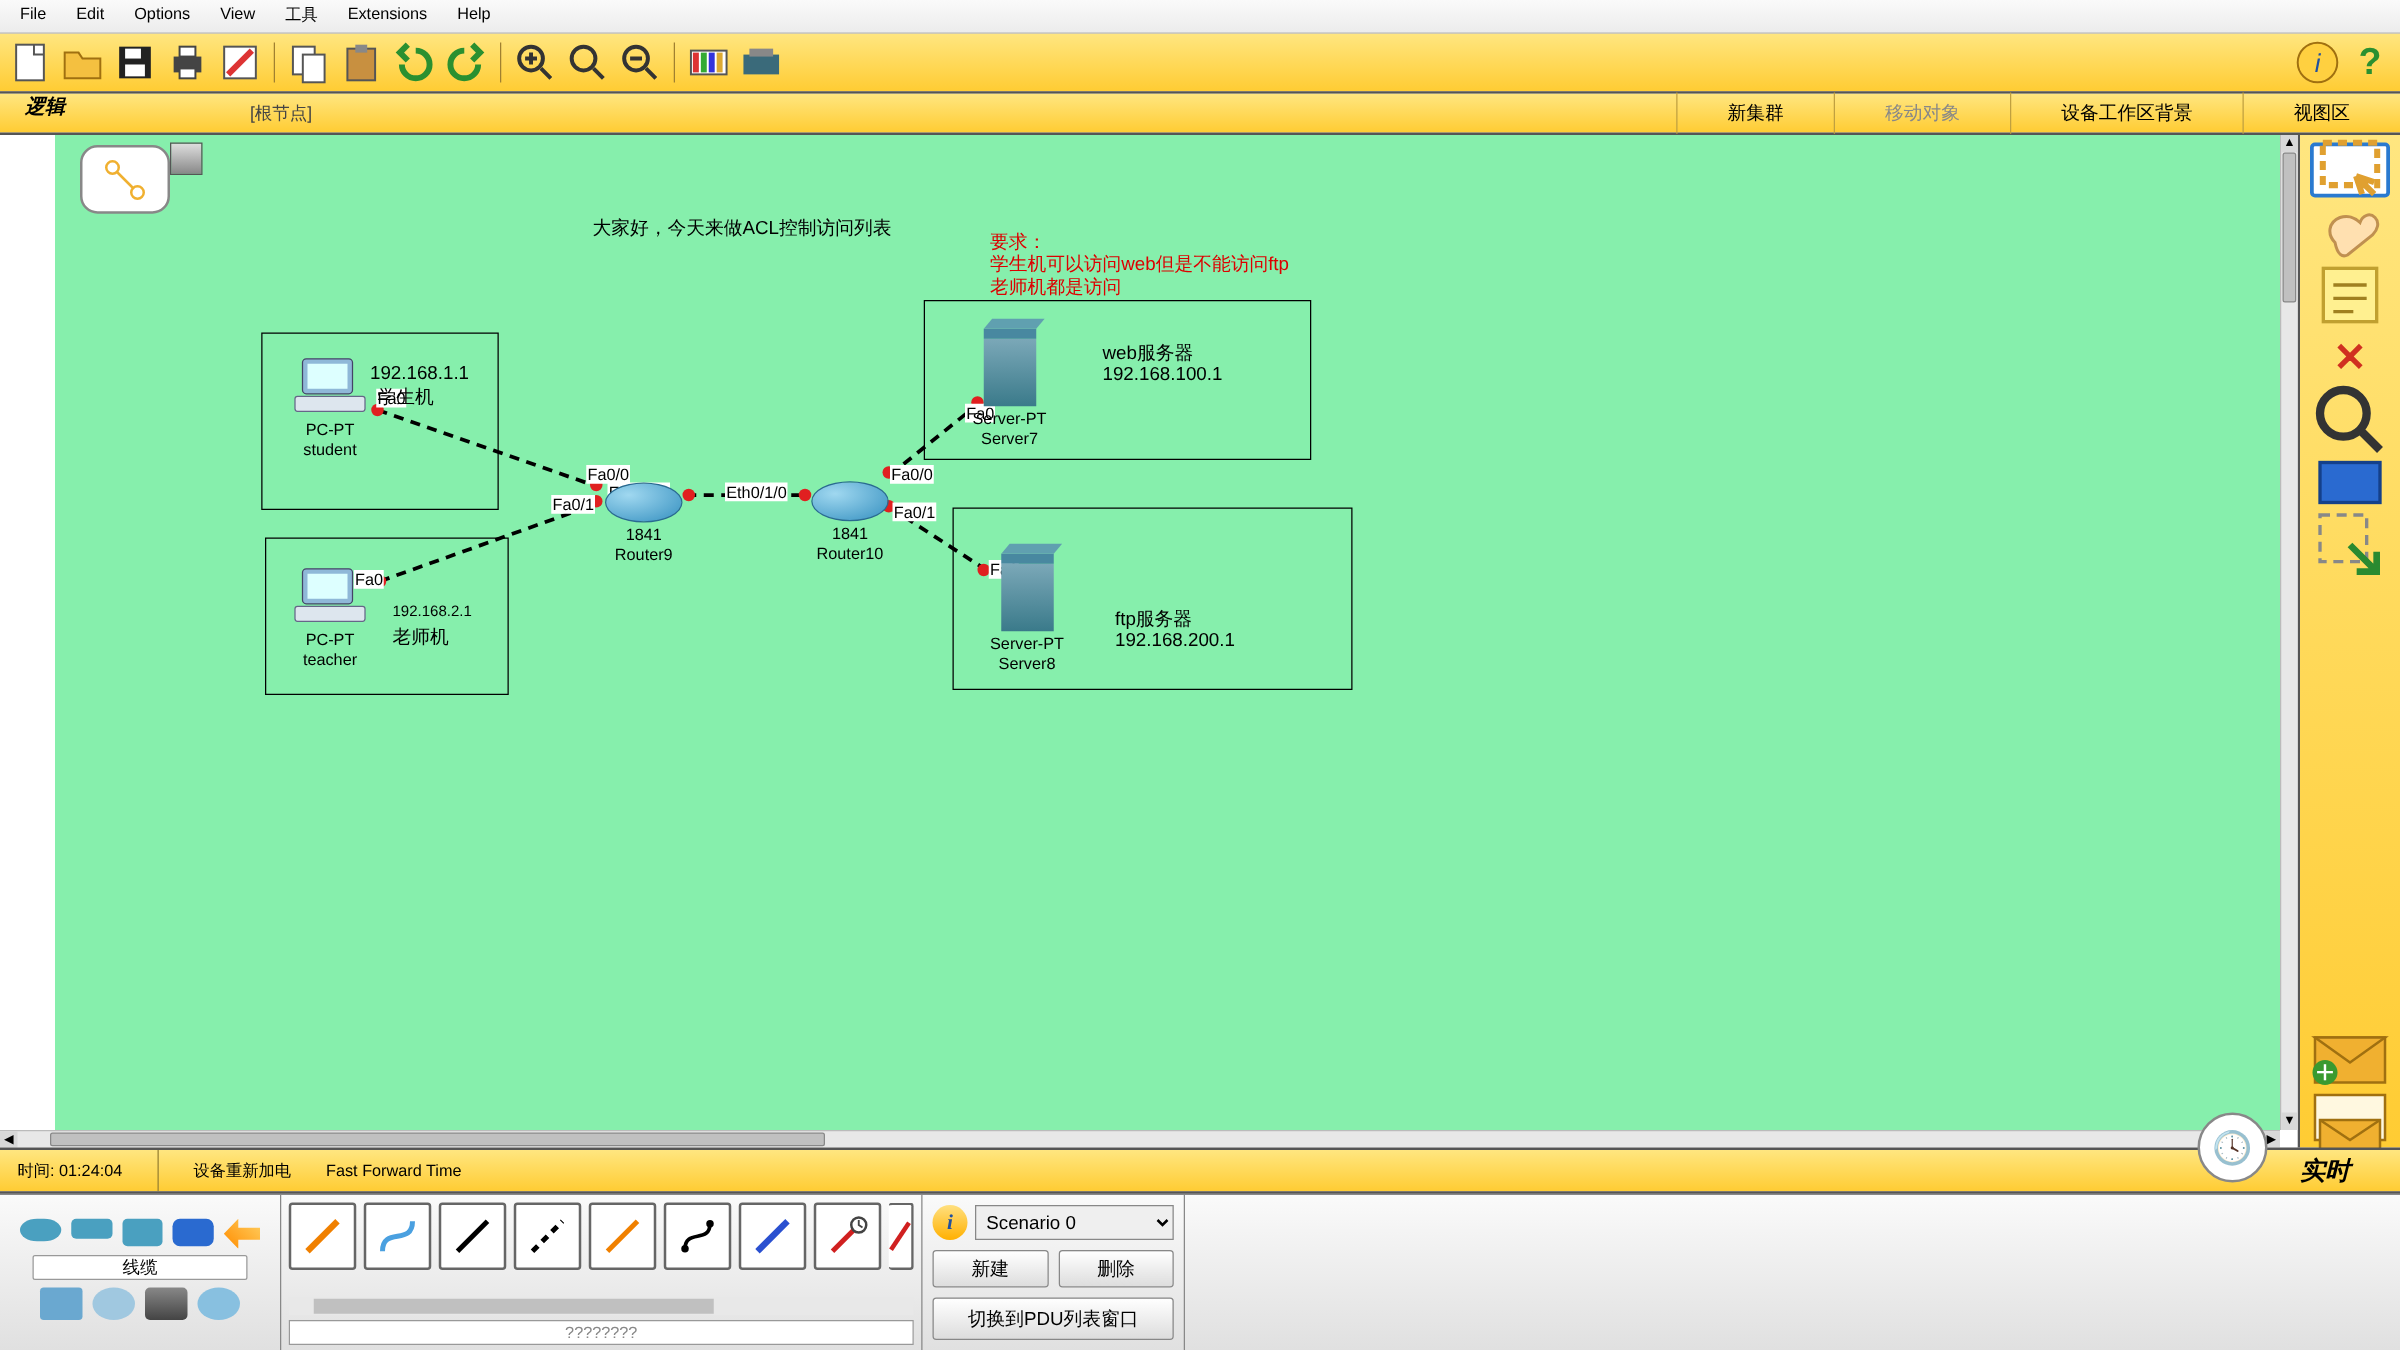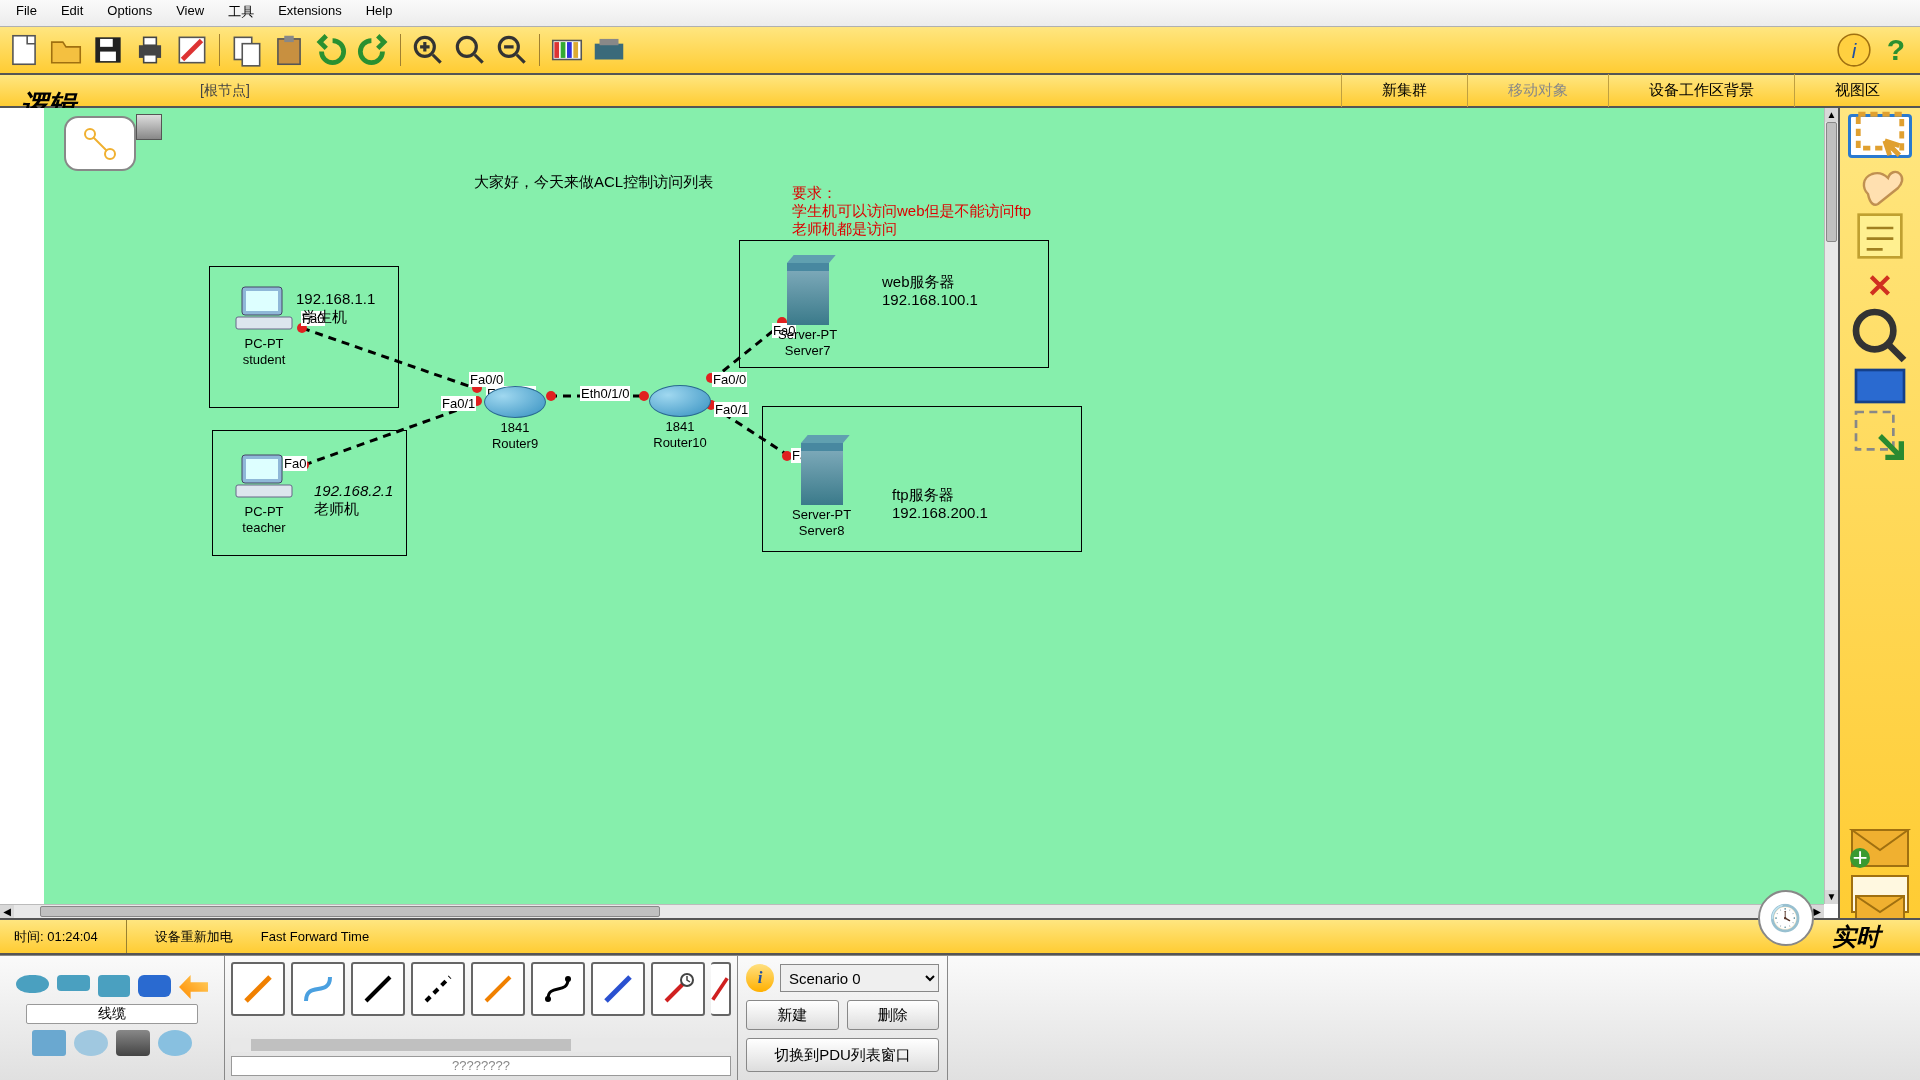--- a/index.html
+++ b/index.html
@@ -7,21 +7,21 @@
 
 .menubar { height: 27px; background: linear-gradient(#fafafa,#ececec); display:flex; border-bottom:1px solid #b0b0b0; padding:0 4px; }
 .menubar span { padding: 3px 12px; cursor:pointer; }
 
 .toolbar { height: 48px; background: linear-gradient(#ffe680,#ffcc33); display:flex; align-items:center; border-bottom:2px solid #555; padding:0 4px; gap:2px;}
 .toolbar .btn { width:40px; height:40px; display:flex; align-items:center; justify-content:center; font-size:22px; cursor:pointer; border:1px solid transparent; border-radius:3px;}
 .toolbar .sep { width:1px; height:32px; background:#a08030; margin:0 5px;}
 .toolbar .spacer { flex:1; }
 
 .navbar { height:33px; background: linear-gradient(#ffe680,#ffcc33); border-bottom:2px solid #555; display:flex; align-items:center; position:relative;}
-.navbar .logic { position:absolute; left:20px; top:12px; font-size:28px; font-weight:bold; font-style:italic; color:#000;}
+.navbar .logic { position:absolute; left:20px; top:0; font-size:16px; font-weight:bold; font-style:italic; color:#000;}
 .navbar .root { margin-left:200px; font-size:14px; color:#444;}
 .navbar .nbtn { padding:0 40px; height:33px; display:flex; align-items:center; border-left:1px solid #c0a040; cursor:pointer; font-size:15px;}
 .navbar .spacer { flex:1;}
 
 .mainrow { display:flex; height: calc(1080px - 27px - 48px - 33px - 37px - 125px); }
 .canvas-wrap { flex:1; position:relative; background:#fff; overflow:hidden; }
 .canvas { position:absolute; left:0; top:0; right:14px; bottom:14px; background:#86efac;margin-left:44px; }
 
 .corner-icon { position:absolute; left:20px; top:8px; width:72px; height:55px; border:2px solid #888; border-radius:14px; background:#fff; display:flex; align-items:center; justify-content:center; }
 .corner-icon svg { width:40px; height:40px; }
@@ -50,21 +50,21 @@
 .hscroll .arr { position:absolute; top:0; bottom:0; width:14px; background:#d8d8d8; text-align:center; font-size:10px; line-height:14px;}
 
 .sidetools { width:82px; background:linear-gradient(#ffe680,#ffcc33); border-left:2px solid #555; display:flex; flex-direction:column; align-items:center; padding-top:6px; gap:6px;}
 .stool { width:64px; height:44px; border:1px solid #777; border-radius:4px; background:#fff; display:flex; align-items:center; justify-content:center; font-size:26px; cursor:pointer;}
 .stool.active { border:3px solid #2a7ad0; background:#fff; }
 .stool.flat { border:none; background:transparent;}
 .sidetools .gap { flex:1; }
 
 .timebar { height:37px; background:linear-gradient(#ffe680,#ffcc33); border-top:2px solid #555; border-bottom:2px solid #555; display:flex; align-items:center; padding:0 14px; gap:28px; font-size:16px; position:relative;}
 .timebar .sep { width:1px; height:100%; background:#988030; }
-.timebar .rt { position:absolute; right:40px; font-size:24px; font-weight:bold; font-style:italic;}
+.timebar .rt { position:absolute; right:40px; font-size:20px; font-weight:bold; font-style:italic;}
 .timebar .rticon { position:absolute; right:106px; top:-30px; width:56px; height:56px; border:2px solid #888; border-radius:28px; background:#fff; display:flex; align-items:center; justify-content:center; font-size:26px;}
 
 .bottombar { height:125px; display:flex; background:linear-gradient(#fafafa,#e0e0e0); border-top:1px solid #888;}
 .palette { width:225px; border-right:1px solid #888; padding:16px; display:flex; flex-direction:column;}
 .prow { display:flex; gap:8px; justify-content:center; padding:3px 0;}
 .picon { width:34px; height:22px; background:#4aa0c0; border-radius:4px; }
 .picon.ora { background:linear-gradient(45deg,#ff8c00,#ffcf60); width:30px; height:24px; clip-path:polygon(0 50%,40% 0,40% 30%,100% 30%,100% 70%,40% 70%,40% 100%);}
 .plabel { text-align:center; font-size:14px; border:1px solid #999; margin:2px 10px; background:#fff; border-radius:2px;}
 .prow2 { display:flex; gap:8px; justify-content:center; padding:4px 0;}
 .picon2 { width:34px; height:26px; background:#7ab0d0; border-radius:4px;}
@@ -282,21 +282,21 @@
 
       <div class="dev" style="left:190px; top:343px;">
         <svg class="pc-icon" viewBox="0 0 60 50">
             <rect x="8" y="4" width="40" height="28" rx="3" fill="#8fb8d8" stroke="#446"></rect>
             <rect x="12" y="8" width="32" height="20" fill="#dff"></rect>
             <rect x="2" y="34" width="56" height="12" rx="2" fill="#dde6ee" stroke="#668"></rect>
           </svg>
         <div class="l">PC-PT</div>
         <div class="l">teacher</div>
       </div>
-      <div class="note" style="left:270px; top:374px; font-size:15px;font-style:italic;">192.168.2.1</div>
+      <div class="note" style="left:270px; top:374px; font-size:12px;">192.168.2.1</div>
       <div class="note" style="left:270px; top:392px; font-size:15px;">老师机</div>
 
       <div class="dev" style="left:440px; top:278px;">
         <div class="router-icon"></div>
         <div class="l">1841</div>
         <div class="l">Router9</div>
       </div>
 
       <div class="dev" style="left:605px; top:277px;">
         <div class="router-icon"></div>

